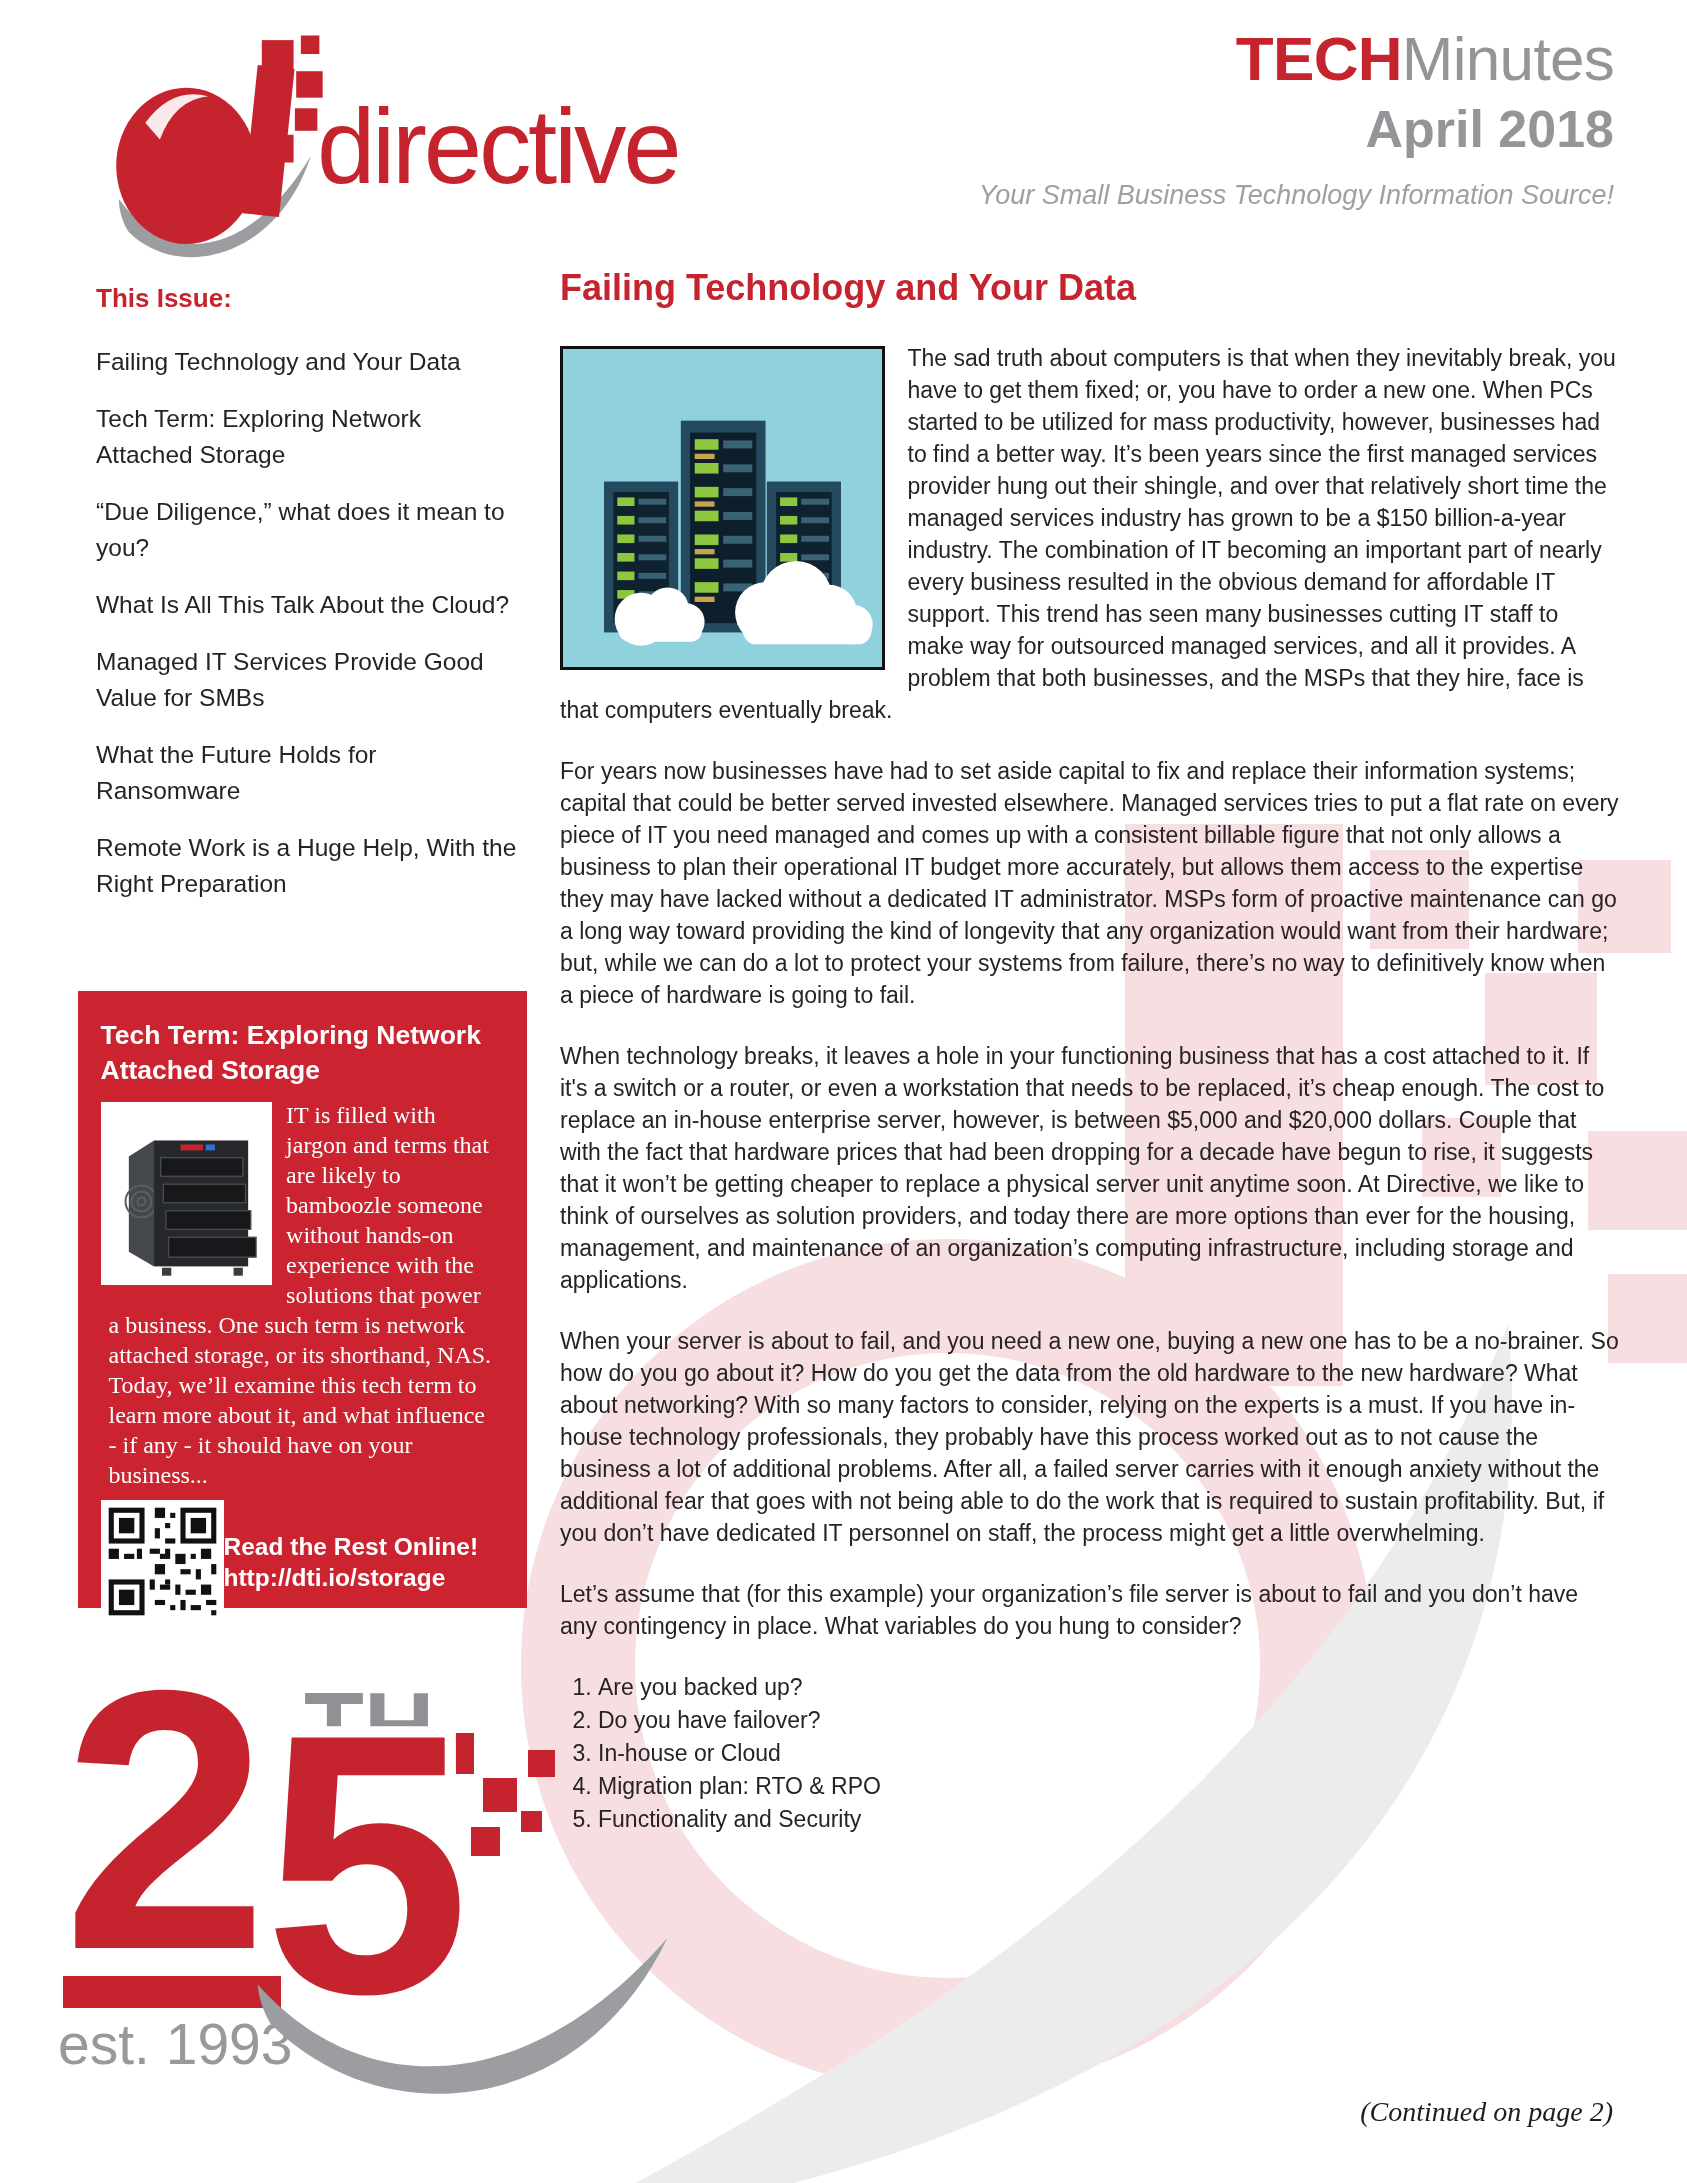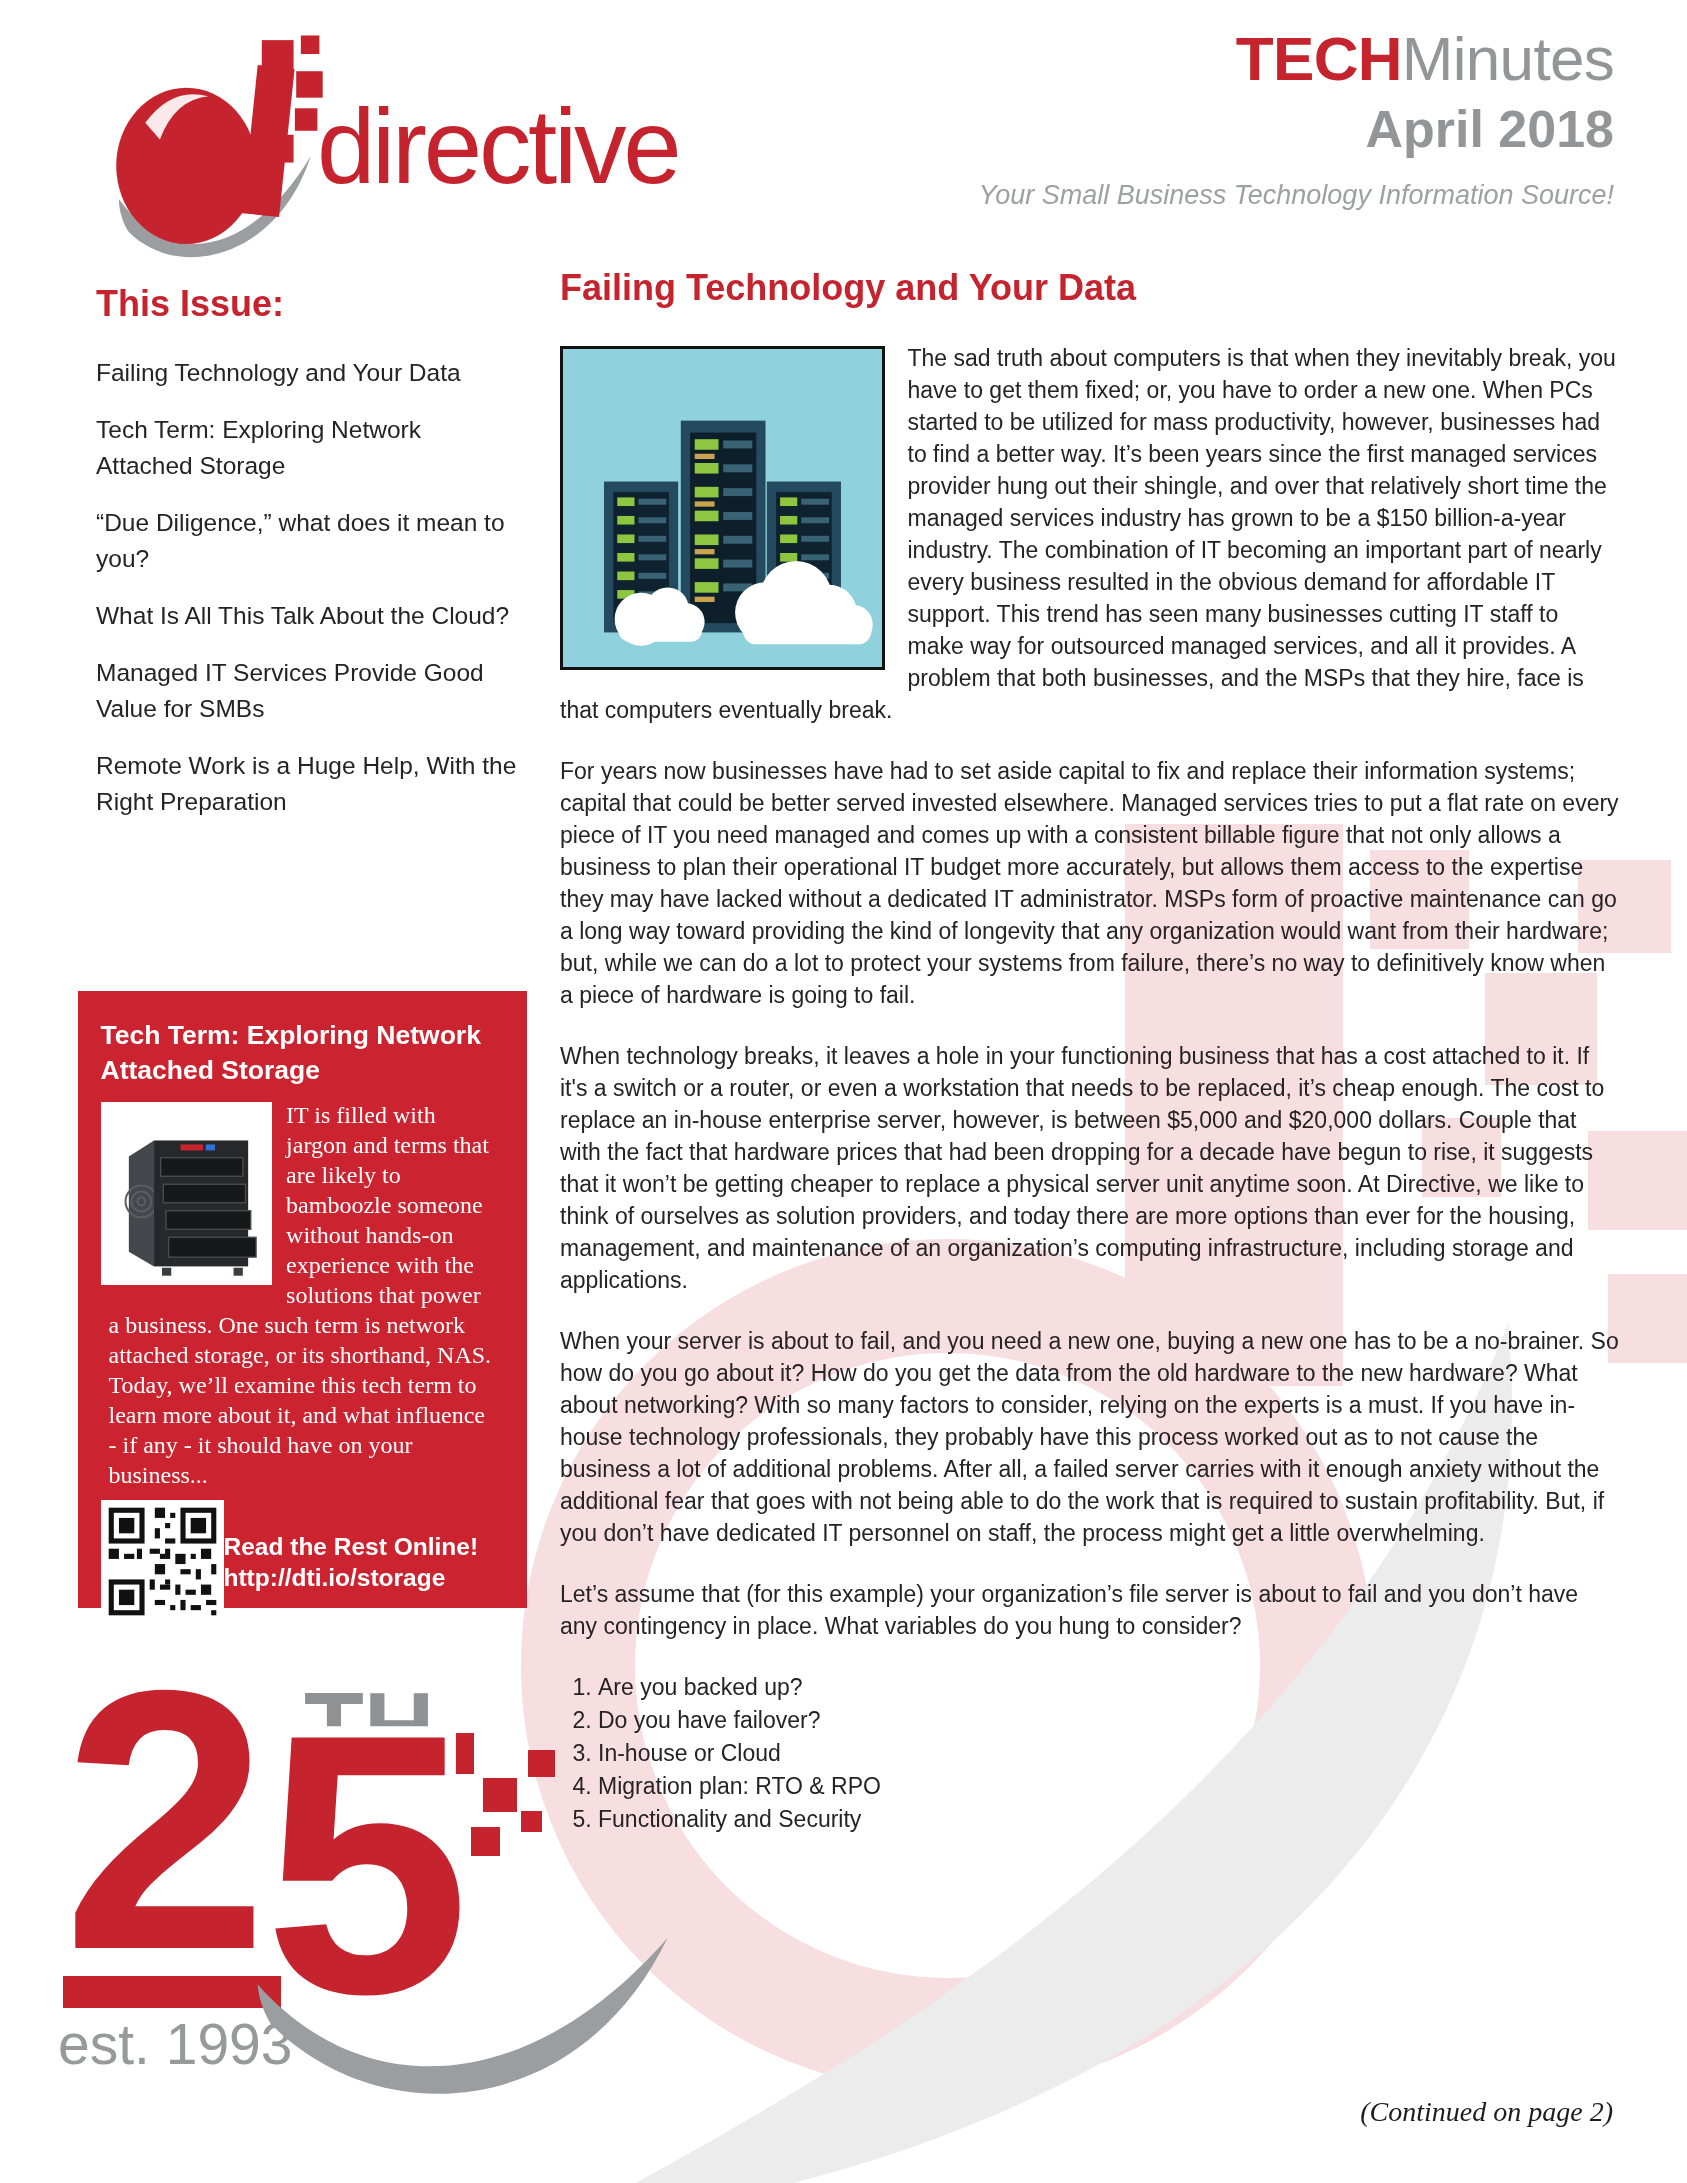--- a/index.html
+++ b/index.html
@@ -21,21 +21,21 @@
             letter-spacing:-3.3px;color:#c5242e;line-height:1;}
   .masthead{position:absolute;right:73px;top:26px;text-align:right;z-index:2;}
   .mh-title{font-size:62px;line-height:1.05;letter-spacing:-0.7px;}
   .mh-tech{color:#c5242e;font-weight:700;}
   .mh-minutes{color:#939598;font-weight:400;}
   .mh-date{font-size:52px;font-weight:700;color:#939598;margin-top:8px;}
   .mh-tagline{font-size:27px;font-style:italic;color:#9ea0a3;margin-top:21px;}
 
   
   .sidebar{position:absolute;left:96px;top:283px;width:423px;z-index:2;}
-  .sidebar-heading{font-size:36px;font-weight:700;color:#c5242e;margin:0 0 30px 0;}
+  .sidebar-heading{font-size:26px;font-weight:700;color:#c5242e;margin:0 0 30px 0;}
   .toc{list-style:none;margin:0;padding:0;}
   .toc li{font-size:24.5px;line-height:36px;margin-bottom:21px;color:#272324;}
 
   
   .techbox{position:absolute;left:78px;top:991px;width:449px;height:617px;background:#cb2330;
            color:#ffffff;box-sizing:border-box;padding:26.5px 22.5px 17px 22.5px;z-index:2;}
   .tt-title{font-size:26.5px;font-weight:700;line-height:35px;margin:0 0 12px 0;}
   .tt-fig{float:left;width:171px;height:183px;background:#ffffff;margin:2.6px 14.6px 4px 0;}
   .tt-body{font-size:24px;line-height:30px;margin:8px;font-family:Liberation Serif, serif;}
   .tt-cta{display:flex;align-items:center;gap:0;margin-top:10.6px;}
@@ -110,20 +110,21 @@
   </div>
 
   <div class="sidebar">
     <h2 class="sidebar-heading">This Issue:</h2>
     <ul class="toc">
       <li>Failing Technology and Your Data</li>
       <li>Tech Term: Exploring Network Attached Storage</li>
       <li>“Due Diligence,” what does it mean to you?</li>
       <li>What Is All This Talk About the Cloud?</li>
       <li>Managed IT Services Provide Good Value for SMBs</li>
+      <li>What the Future Holds for Ransomware</li>
       <li>Remote Work is a Huge Help, With the Right Preparation</li>
     </ul>
   </div>
 
   <div class="techbox">
     <h3 class="tt-title">Tech Term: Exploring Network Attached Storage</h3>
     <div class="tt-fig">
       <svg width="171" height="183" viewBox="0 0 258 276">
         <rect x="0" y="0" width="258" height="276" fill="#ffffff"></rect>
         <polygon points="42,82 80,58 80,248 42,226" fill="#44474b"></polygon>

